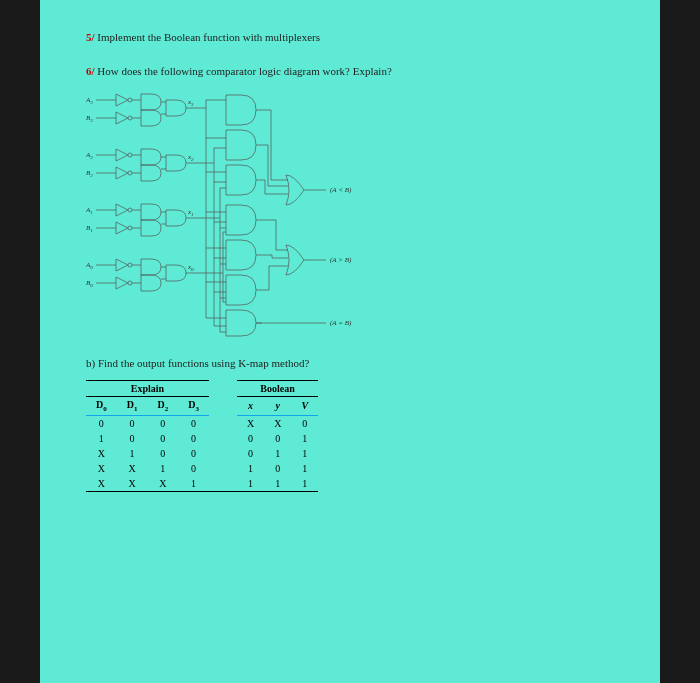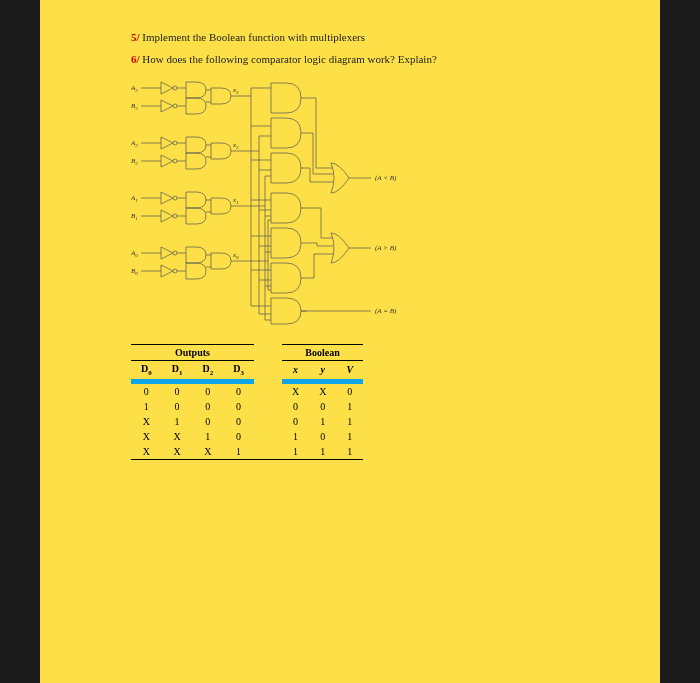--- a/index.html
+++ b/index.html
@@ -5,25 +5,25 @@
   * { box-sizing: border-box; }
   body {
     margin: 0;
     background: #1a1a1a;
     font-family: Georgia, 'Times New Roman', serif;
     width: 700px;
     height: 683px;
     overflow: hidden;
   }
   .page {
-    background: #fde047;
+    background: #5eead4;
     width: 620px;
     height: 683px;
     margin-left: 40px;
-    padding: 30px 70px 20px 91px;
+    padding: 30px 70px 20px 46px;
     position: relative;
   }
   .qnum { color: #c00; font-weight: bold; }
   .qtext { font-size: 11px; line-height: 1.45; color: #222; margin: 0 0 3px 0; }
   .diagram {
     margin: 10px 0 16px 0;
     width: 320px;
     height: 250px;
     position: relative;
   }
@@ -39,40 +39,40 @@
     padding: 2px 10px;
     text-align: center;
     font-weight: normal;
   }
   table.tt .grp th {
     border-top: 1.5px solid #000;
     border-bottom: 1px solid #000;
     font-weight: bold;
   }
   table.tt .hdr th {
-    border-bottom: 5px solid #0ea5e9;
+    border-bottom: 1px solid #0ea5e9;
     font-weight: bold;
   }
   table.tt tbody tr:last-child td {
     border-bottom: 1px solid #000;
   }
   .sub { font-size: 7px; vertical-align: sub; }
   .gap { width: 28px; }
 </style>
 </head>
 <body>
 
 <div class="page">
 
   <p class="qtext">
     <span class="qnum">5/</span>
     <span>Implement the Boolean function with multiplexers</span>
   </p>
 
-  <p class="qtext" style="margin-top:6px">
+  <p class="qtext" style="margin-top:18px">
     <span class="qnum">6/</span>
     <span>How does the following comparator logic diagram work? Explain?</span>
   </p>
 
   <div class="diagram">
     <svg viewBox="0 0 320 250">
       <g stroke="#555" stroke-width="0.7" fill="none">
 
         <g transform="translate(0,0)">
 
@@ -186,25 +186,26 @@
         <text class="lbl" x="0" y="195"><tspan>B</tspan><tspan class="lbl-sub" dy="2">0</tspan></text>
         <text class="lbl" x="102" y="179"><tspan>x</tspan><tspan class="lbl-sub" dy="2">0</tspan></text>
 
         <text class="lbl" x="244" y="102">(A &lt; B)</text>
         <text class="lbl" x="244" y="172">(A &gt; B)</text>
         <text class="lbl" x="244" y="235">(A = B)</text>
       </g>
     </svg>
   </div>
 
+  <p class="qtext">b) Find the output functions using K-map method?</p>
 
   <table class="tt">
     <thead>
       <tr class="grp">
-        <th colspan="4">Outputs</th>
+        <th colspan="4">Explain</th>
         <th class="gap" style="border:none"></th>
         <th colspan="3">Boolean</th>
       </tr>
       <tr class="hdr">
         <th><span>D</span><span class="sub">0</span></th>
         <th><span>D</span><span class="sub">1</span></th>
         <th><span>D</span><span class="sub">2</span></th>
         <th><span>D</span><span class="sub">3</span></th>
         <th class="gap" style="border-top:none;border-bottom:none"></th>
         <th style="font-style:italic">x</th>

